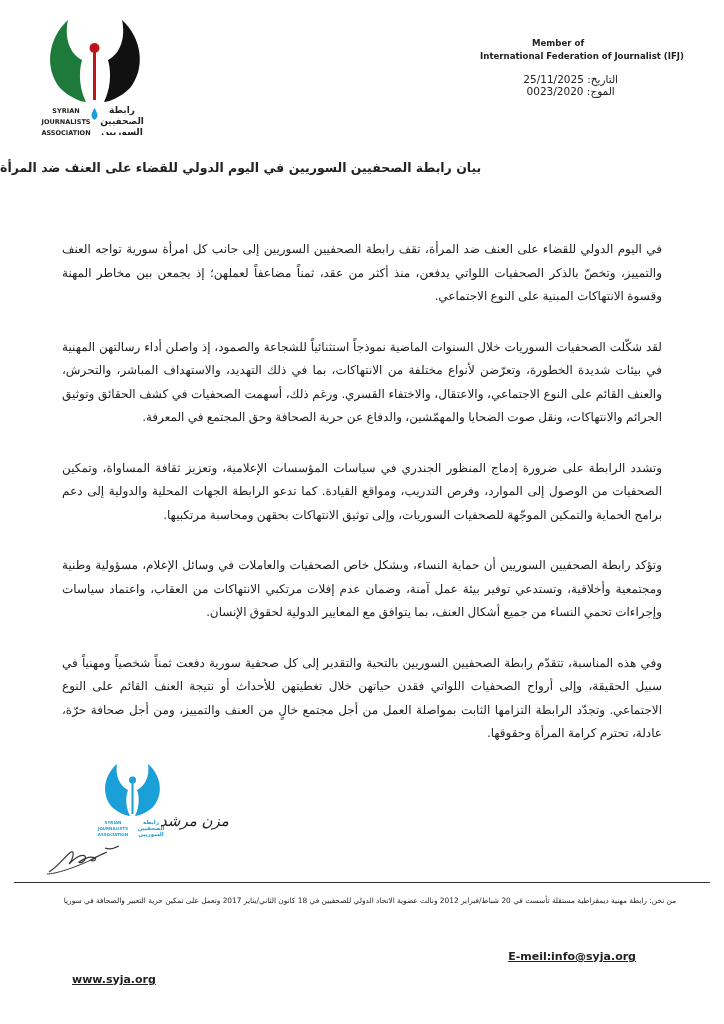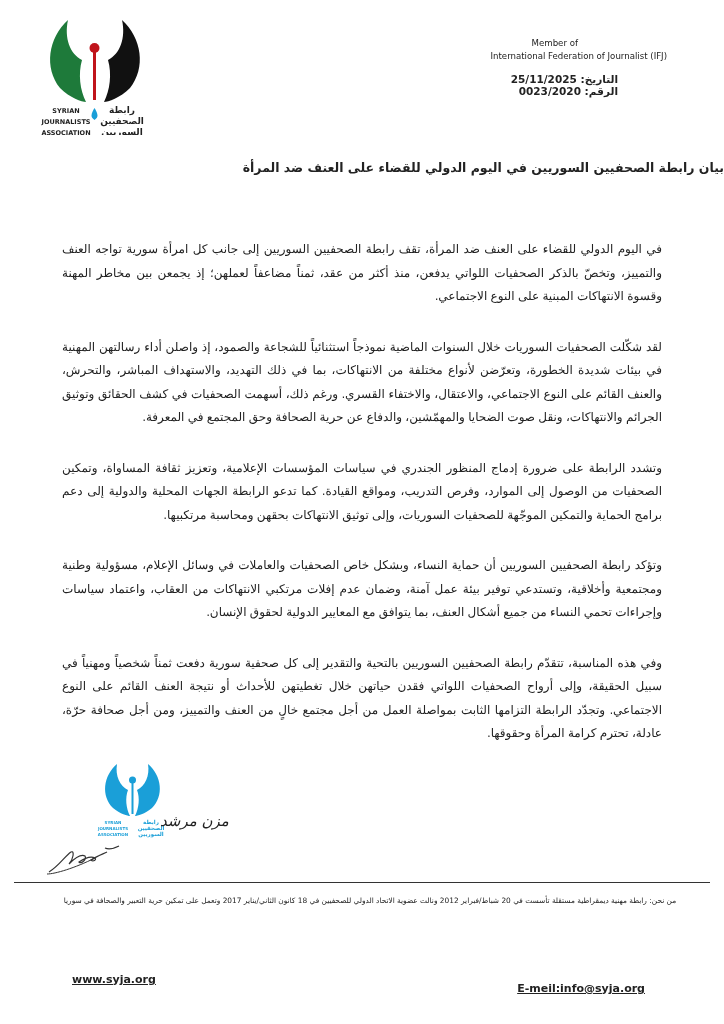--- a/index.html
+++ b/index.html
@@ -1,30 +1,30 @@
 <!DOCTYPE html>
 <html><head>
   <meta charset="utf-8">
   <style>
     html, body { margin: 0; padding: 0; background: #ffffff; }
     body { width: 724px; height: 1024px; position: relative; overflow: hidden; font-family: "DejaVu Serif", serif; color: #222; }
     .logo { position: absolute; left: 30px; top: 10px; width: 120px; height: 125px; }
-    .ifj { position: absolute; right: 105px; top: 37px; text-align: center; font-family: "DejaVu Sans", sans-serif; font-weight: normal; font-size: 8.6px; line-height: 13px; color: #222; }
-    .meta { position: absolute; right: 106px; top: 73px; direction: rtl; text-align: right; font-family: "DejaVu Sans", sans-serif; font-weight: bold; font-size: 10.5px; line-height: 12px; color: #222; }
-    .title { position: absolute; left: 0; right: 0; top: 160px; text-align: right; direction: rtl; font-family: "DejaVu Sans", sans-serif; font-weight: bold; font-size: 12.5px; color: #222; }
+    .ifj { position: absolute; right: 88px; top: 37px; text-align: center; font-family: "DejaVu Sans", sans-serif; font-weight: bold; font-size: 8.6px; line-height: 13px; color: #222; }
+    .meta { position: absolute; right: 106px; top: 73px; direction: rtl; text-align: center; font-family: "DejaVu Sans", sans-serif; font-weight: normal; font-size: 10.5px; line-height: 12px; color: #222; }
+    .title { position: absolute; left: 0; right: 0; top: 160px; text-align: left; direction: rtl; font-family: "DejaVu Sans", sans-serif; font-weight: bold; font-size: 12.5px; color: #222; }
     .body { position: absolute; left: 62px; right: 62px; top: 206px; direction: rtl; text-align: justify; font-family: Liberation Sans, sans-serif; font-size: 12px; line-height: 23.5px; color: #222; margin-top: 32px; }
     .body p { margin: 0 0 27px 0; text-align-last: right; }
     .sig-logo { position: absolute; left: 95px; top: 758px; width: 75px; height: 80px; }
     .signature { position: absolute; left: 45px; top: 838px; width: 80px; height: 40px; }
     .signer { position: absolute; left: 160px; top: 812px; direction: rtl; font-family: "DejaVu Serif", serif; font-size: 15px; color: #222; font-style: italic; }
     .rule { position: absolute; left: 14px; right: 14px; top: 882px; border-top: 1px solid #333; }
     .footer-text { position: absolute; left: 16px; right: 0; top: 895px; direction: rtl; text-align: center; font-family: "DejaVu Sans", sans-serif; font-size: 7.4px; line-height: 12px; color: #222; }
     .link { position: absolute; top: 950px; font-family: "DejaVu Sans", sans-serif; font-weight: bold; font-size: 11px; color: #222; text-decoration: underline; }
     .link.web { left: 72px; margin-top: 23px; }
-    .link.mail { right: 79px; margin-top: 32px; }
+    .link.mail { right: 88px; }
   </style>
 </head>
 <body>
 
 <div class="logo">
   <svg width="120" height="125" viewBox="0 0 120 125">
 
     <path d="M38 10 C 18 28, 14 58, 30 78 C 40 88, 52 92, 56 92 C 50 80, 48 64, 52 50 C 40 44, 34 28, 38 10 Z" fill="#1e7a3a"></path>
 
     <path d="M92 10 C 112 28, 116 58, 100 78 C 90 88, 78 92, 74 92 C 80 80, 82 64, 78 50 C 90 44, 96 28, 92 10 Z" fill="#111"></path>
@@ -48,21 +48,21 @@
   <div>Member of</div>
   <div style="margin-right:-48px; white-space:nowrap;">International Federation of Journalist (IFJ)</div>
 </div>
 
 <div class="meta">
   <div>
     <span>التاريخ:</span>
     <span>25/11/2025</span>
   </div>
   <div>
-    <span>الرقم:</span>
+    <span>الموج:</span>
     <span>0023/2020</span>
   </div>
 </div>
 
 <div class="title">بيان رابطة الصحفيين السوريين في اليوم الدولي للقضاء على العنف ضد المرأة</div>
 
 <div class="body">
   <p>في اليوم الدولي للقضاء على العنف ضد المرأة، تقف رابطة الصحفيين السوريين إلى جانب كل امرأة سورية تواجه العنف والتمييز، وتخصّ بالذكر الصحفيات اللواتي يدفعن، منذ أكثر من عقد، ثمناً مضاعفاً لعملهن؛ إذ يجمعن بين مخاطر المهنة وقسوة الانتهاكات المبنية على النوع الاجتماعي.</p>
   <p>لقد شكّلت الصحفيات السوريات خلال السنوات الماضية نموذجاً استثنائياً للشجاعة والصمود، إذ واصلن أداء رسالتهن المهنية في بيئات شديدة الخطورة، وتعرّضن لأنواع مختلفة من الانتهاكات، بما في ذلك التهديد، والاستهداف المباشر، والتحرش، والعنف القائم على النوع الاجتماعي، والاعتقال، والاختفاء القسري. ورغم ذلك، أسهمت الصحفيات في كشف الحقائق وتوثيق الجرائم والانتهاكات، ونقل صوت الضحايا والمهمّشين، والدفاع عن حرية الصحافة وحق المجتمع في المعرفة.</p>
   <p>وتشدد الرابطة على ضرورة إدماج المنظور الجندري في سياسات المؤسسات الإعلامية، وتعزيز ثقافة المساواة، وتمكين الصحفيات من الوصول إلى الموارد، وفرص التدريب، ومواقع القيادة. كما تدعو الرابطة الجهات المحلية والدولية إلى دعم برامج الحماية والتمكين الموجّهة للصحفيات السوريات، وإلى توثيق الانتهاكات بحقهن ومحاسبة مرتكبيها.</p>

